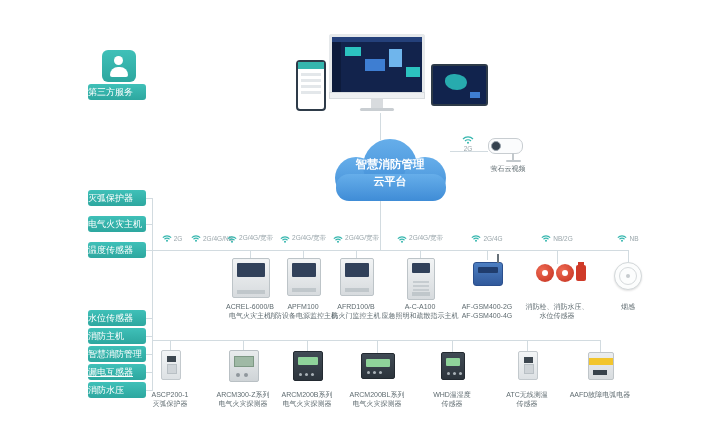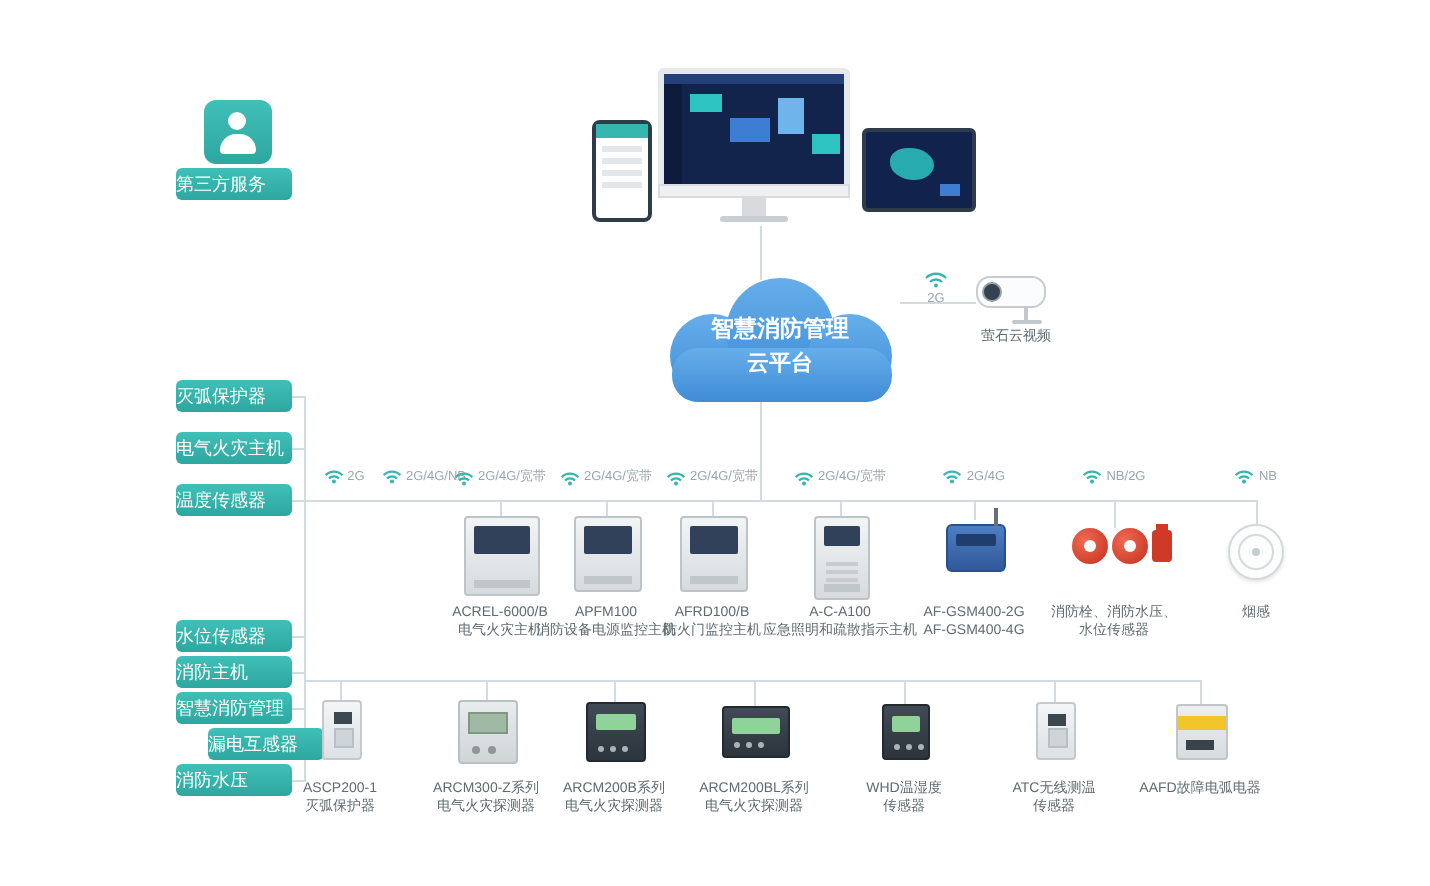--- a/index.html
+++ b/index.html
@@ -299,21 +299,21 @@
       <div>水位传感器</div>
   </div>
   <div class="cap" style="left:583px;top:302px;">
     <div>烟感</div>
       <div></div>
   </div>
 
   <div class="tag" style="left:88px;top:310px;">水位传感器</div>
   <div class="tag" style="left:88px;top:328px;">消防主机</div>
   <div class="tag" style="left:88px;top:346px;">智慧消防管理</div>
-  <div class="tag" style="left:104px;top:364px;">漏电互感器</div>
+  <div class="tag" style="left:88px;top:364px;text-decoration:underline;">漏电互感器</div>
   <div class="tag" style="left:88px;top:382px;">消防水压</div>
 
   <div class="dev din" style="left:161px;top:350px;width:18px;height:28px;"></div>
   <div class="dev meter" style="left:229px;top:350px;width:28px;height:30px;"></div>
   <div class="dev meter-dark" style="left:293px;top:351px;width:28px;height:28px;"></div>
   <div class="dev meter-dark" style="left:361px;top:353px;width:32px;height:24px;"></div>
   <div class="dev meter-dark" style="left:441px;top:352px;width:22px;height:26px;"></div>
   <div class="dev din" style="left:518px;top:351px;width:18px;height:27px;"></div>
   <div class="dev aafd" style="left:588px;top:352px;width:24px;height:26px;"></div>
 

